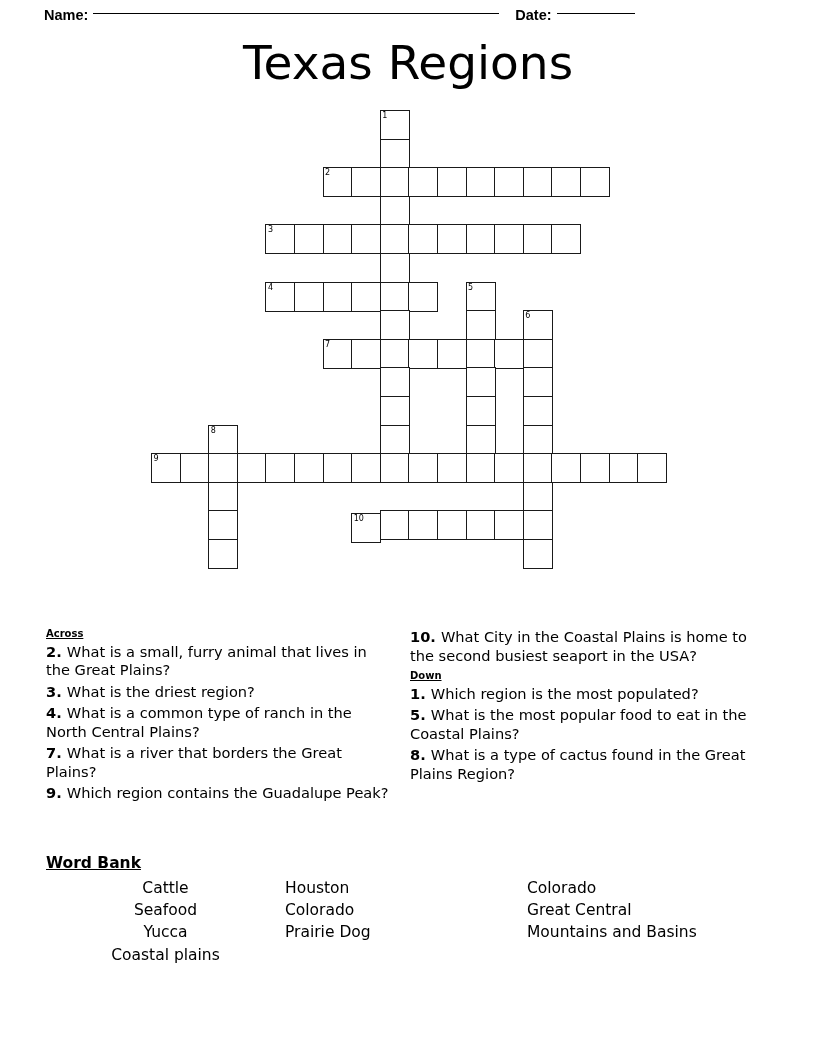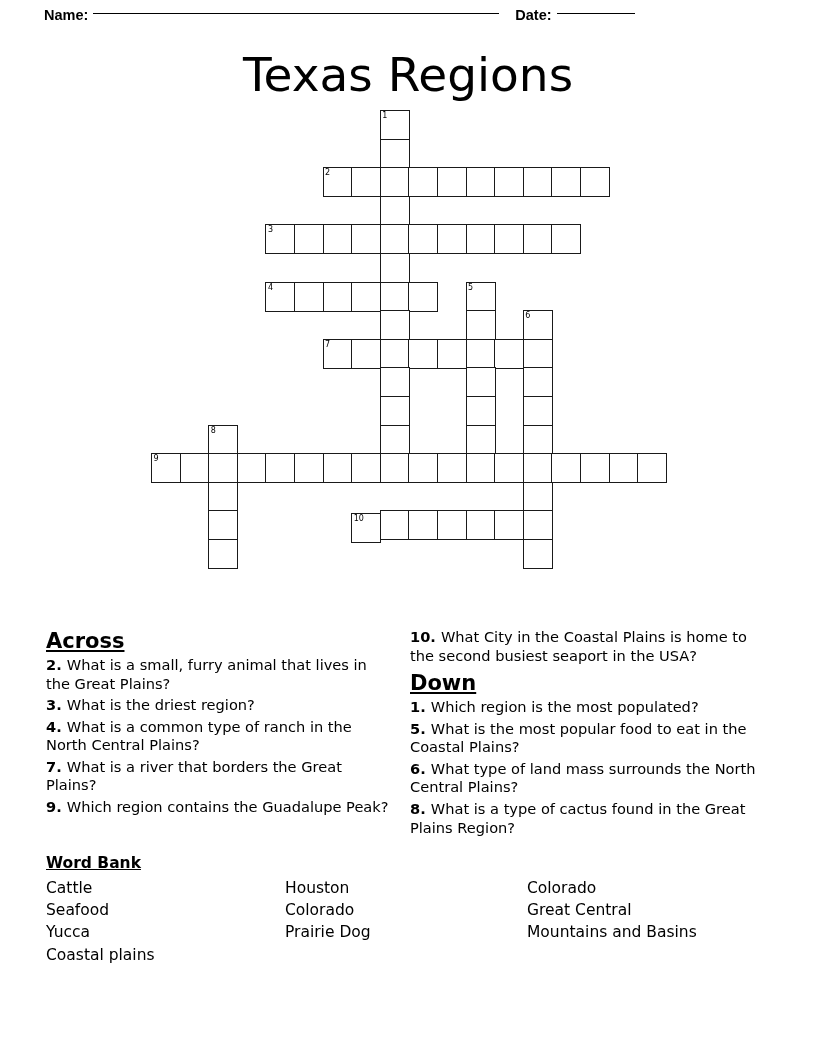--- a/index.html
+++ b/index.html
@@ -44,21 +44,21 @@
     top: -2px;
   }
   .name-rule { width: 406px; margin-left: 5px; }
   .date-label { margin-left: 16px; }
   .date-rule { width: 78px; margin-left: 5px; }
 
   
   .puzzle-title {
     position: absolute;
     left: 0;
-    top: 48px;
+    top: 36px;
     width: 816px;
     text-align: center;
     font-family: "DejaVu Sans", sans-serif;
     font-size: 47px;
     font-weight: 400;
     letter-spacing: 0px;
     line-height: 1.15;
   }
 
   
@@ -97,21 +97,21 @@
   .clue-col {
     position: absolute;
     top: 0;
     width: 348px;
   }
   .clue-col-left  { left: 46px; }
   .clue-col-right { left: 410px; }
 
   .clue-heading {
     font-family: "DejaVu Sans", sans-serif;
-    font-size: 21px;
+    font-size: 10px;
     font-weight: 700;
     text-decoration: underline;
     margin: 0 0 2px 0;
     line-height: 1.25;
   }
   .clue-heading.down-heading { margin-top: 5px; }
 
   .clue-item {
     font-family: "DejaVu Sans", sans-serif;
     font-size: 14.6px;
@@ -141,21 +141,21 @@
     line-height: 1.3;
   }
   .wb-cols {
     display: flex;
     align-items: flex-start;
   }
   .wb-col {
     display: flex;
     flex-direction: column;
   }
-  .wb-col-1 { width: 239px; }
+  .wb-col-1 { width: 239px; align-items: center; }
   .wb-col-2 { width: 242px; }
   .wb-col-3 { width: 249px; }
   .wb-word {
     font-family: "DejaVu Sans", sans-serif;
     font-size: 15.5px;
     line-height: 1.43;
     font-weight: 400;
     white-space: nowrap;
   }
 </style>
@@ -289,21 +289,20 @@
       </div>
   </div>
   <div class="clue-col clue-col-right">
     <div id="across-list-right">
         <p class="clue-item"><span class="clue-num">10. </span><span class="clue-text">What City in the Coastal Plains is home to the second busiest seaport in the USA?</span></p>
       </div>
     <div class="clue-heading down-heading">Down</div>
     <div id="down-list">
         <p class="clue-item"><span class="clue-num">1. </span><span class="clue-text">Which region is the most populated?</span></p>
         <p class="clue-item"><span class="clue-num">5. </span><span class="clue-text">What is the most popular food to eat in the Coastal Plains?</span></p>
-        <p class="clue-item"><span class="clue-num">6. </span><span class="clue-text">What type of land mass surrounds the North Central Plains?</span></p>
         <p class="clue-item"><span class="clue-num">8. </span><span class="clue-text">What is a type of cactus found in the Great Plains Region?</span></p>
       </div>
   </div>
 </div>
 
 <div id="word-bank">
   <div class="wb-heading">Word Bank</div>
   <div class="wb-cols">
     <div class="wb-col wb-col-1" id="wb-col-1">
         <span class="wb-word">Cattle</span>

